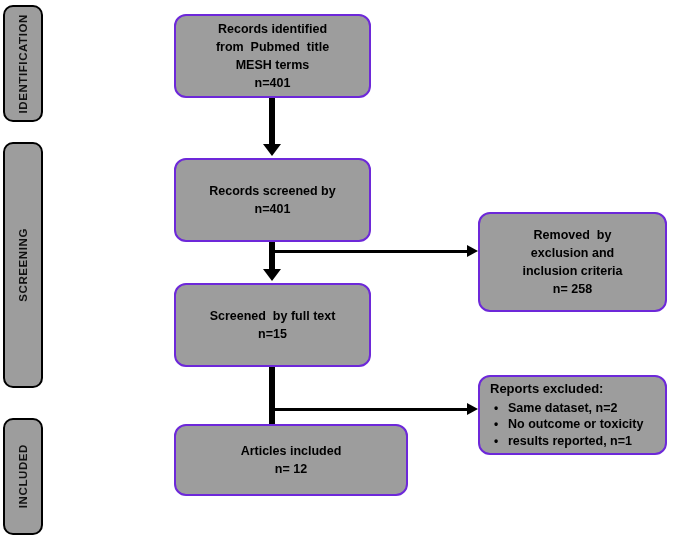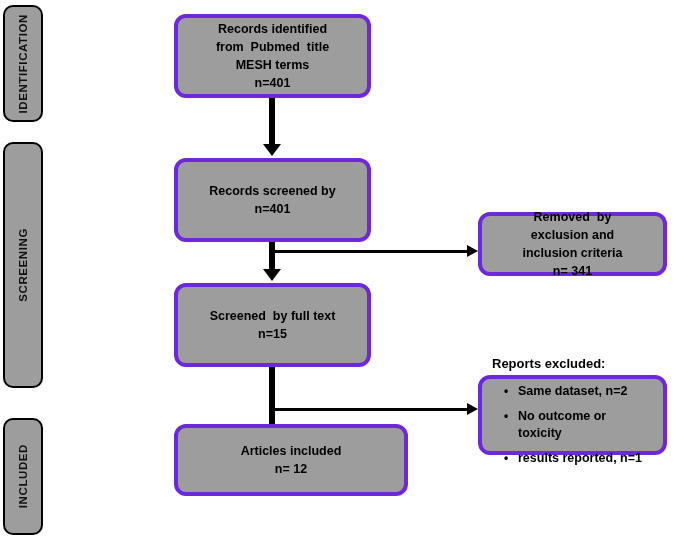--- a/index.html
+++ b/index.html
@@ -8,21 +8,21 @@
     width:675px;height:542px;
     background:#ffffff;
     overflow:hidden;
     font-family:"Liberation Sans", sans-serif;
   }
 
   
   .node{
     position:absolute;
     background:#9d9d9d;
-    border:4px solid #6d28d9;
+    border:2px solid #6d28d9;
     border-radius:12px;
     box-sizing:border-box;
     display:flex;
     flex-direction:column;
     align-items:center;
     justify-content:center;
     color:#000000;
     font-weight:bold;
     font-size:12.5px;
     line-height:1.45;
@@ -62,21 +62,21 @@
   }
   .node.left .hdr{font-weight:bold;font-size:13px;display:block;margin-bottom:1px;}
   .node.left ul{
     margin:0;padding:0 0 0 16px;list-style:none;
   }
   .node.left li{
     position:relative;
     font-weight:bold;
     font-size:12.5px;
     line-height:1.35;
-    margin:8px;
+    margin:0;
     padding-left:2px;
   }
   .node.left li:before{
     content:"\2022";
     position:absolute;
     left:-12px;top:0;
     font-size:12px;
   }
 
   
@@ -134,25 +134,25 @@
     <span class="ln">from  Pubmed  title</span>
     <span class="ln">MESH terms</span>
     <span class="ln">n=401</span>
   </div>
 
   <div class="node" style="left:174px;top:158px;width:197px;height:84px;">
     <span class="ln">Records screened by</span>
     <span class="ln">n=401</span>
   </div>
 
-  <div class="node" style="left:478px;top:212px;width:189px;height:64px;">
+  <div class="node" style="left:478px;top:212px;width:189px;height:100px;">
     <span class="ln">Removed  by</span>
     <span class="ln">exclusion and</span>
     <span class="ln">inclusion criteria</span>
-    <span class="ln">n= 341</span>
+    <span class="ln">n= 258</span>
   </div>
 
   <div class="node" style="left:174px;top:283px;width:197px;height:84px;">
     <span class="ln">Screened  by full text</span>
     <span class="ln">n=15</span>
   </div>
 
   <div class="node left" style="left:478px;top:375px;width:189px;height:80px;">
     <span class="hdr">Reports excluded:</span>
     <ul>

